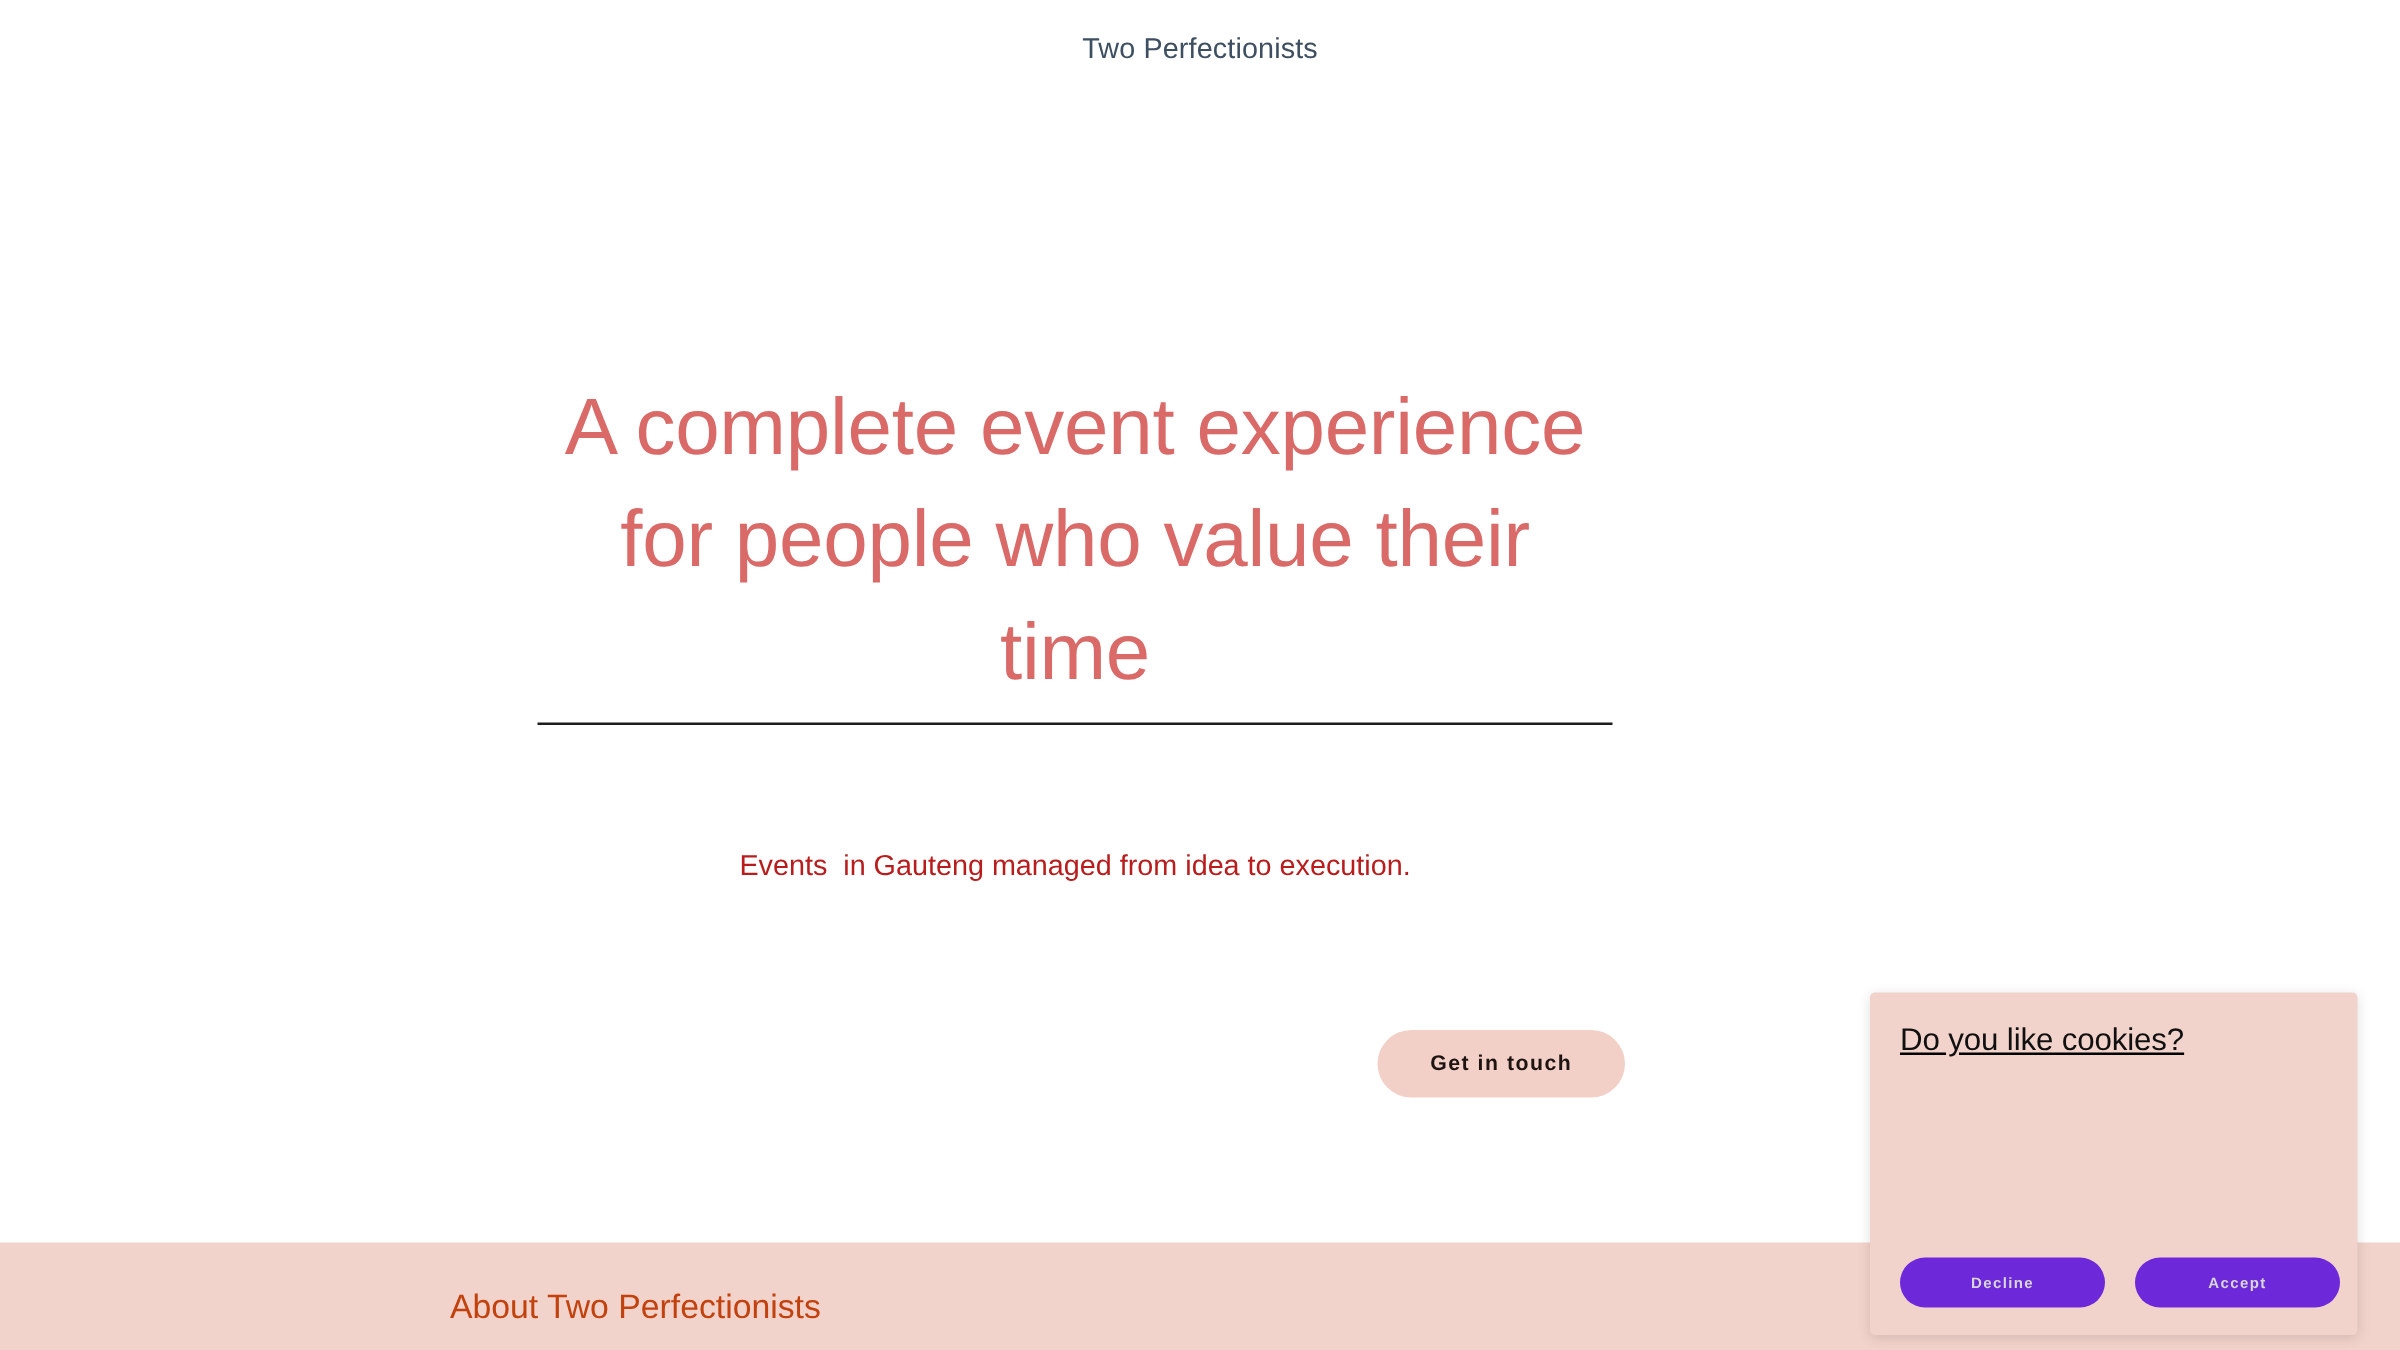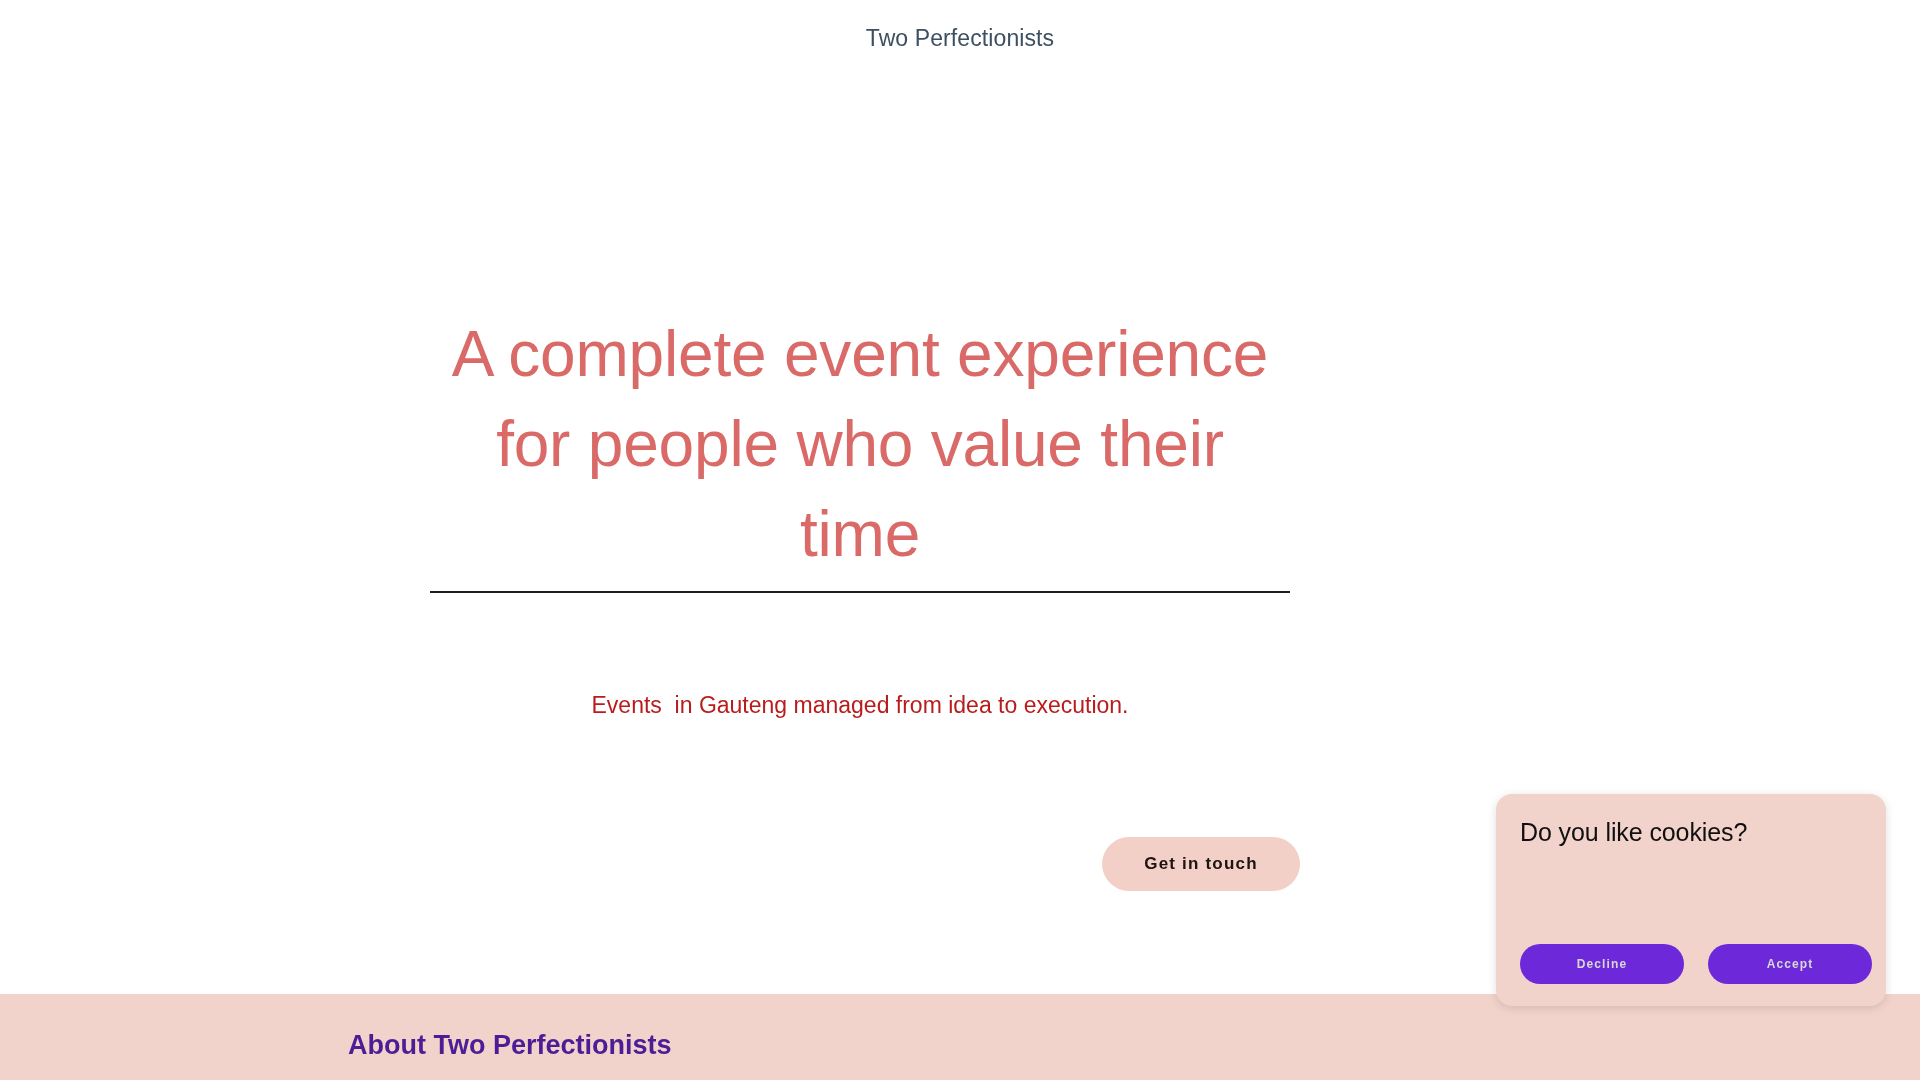--- a/index.html
+++ b/index.html
@@ -40,21 +40,21 @@
     line-height: 28px;
     font-weight: 400;
     color: #3d4f61;
     letter-spacing: 0.1px;
     white-space: nowrap;
   }
 
   
   .hero {
     position: absolute;
-    top: 89px;
+    top: 76px;
     left: 0;
     width: 1720px;
     height: 918px;
     background: #ffffff;
   }
   .hero-inner {
     position: absolute;
     top: 220px;
     left: 50%;
     transform: translateX(-50%);
@@ -117,41 +117,42 @@
     position: absolute;
     top: 994px;
     left: 0;
     width: 1920px;
     height: 86px;
     background: #f2d3cb;
   }
   .about-title {
     position: absolute;
     top: 34px;
-    left: 348px;
+    left: 360px;
     margin: 0;
     font-size: 27px;
     line-height: 34px;
-    font-weight: 700;
-    color: #4c1d95;
+    font-weight: 400;
+    color: #c2410c;
     white-space: nowrap;
   }
 
   
   .cookie-banner {
     position: absolute;
     top: 794px;
     left: 1496px;
     width: 390px;
-    height: 212px;
+    height: 274px;
     box-sizing: border-box;
     background: #f2d3cb;
-    border-radius: 16px;
+    border-radius: 4px;
     box-shadow: 0 2px 10px rgba(0,0,0,0.13);
     padding: 22px 26px 22px 24px;
+    text-decoration: underline;
   }
   .cookie-title {
     margin: 0;
     font-size: 25px;
     line-height: 32px;
     font-weight: 400;
     color: #101010;
     letter-spacing: -0.1px;
   }
   .cookie-body {

